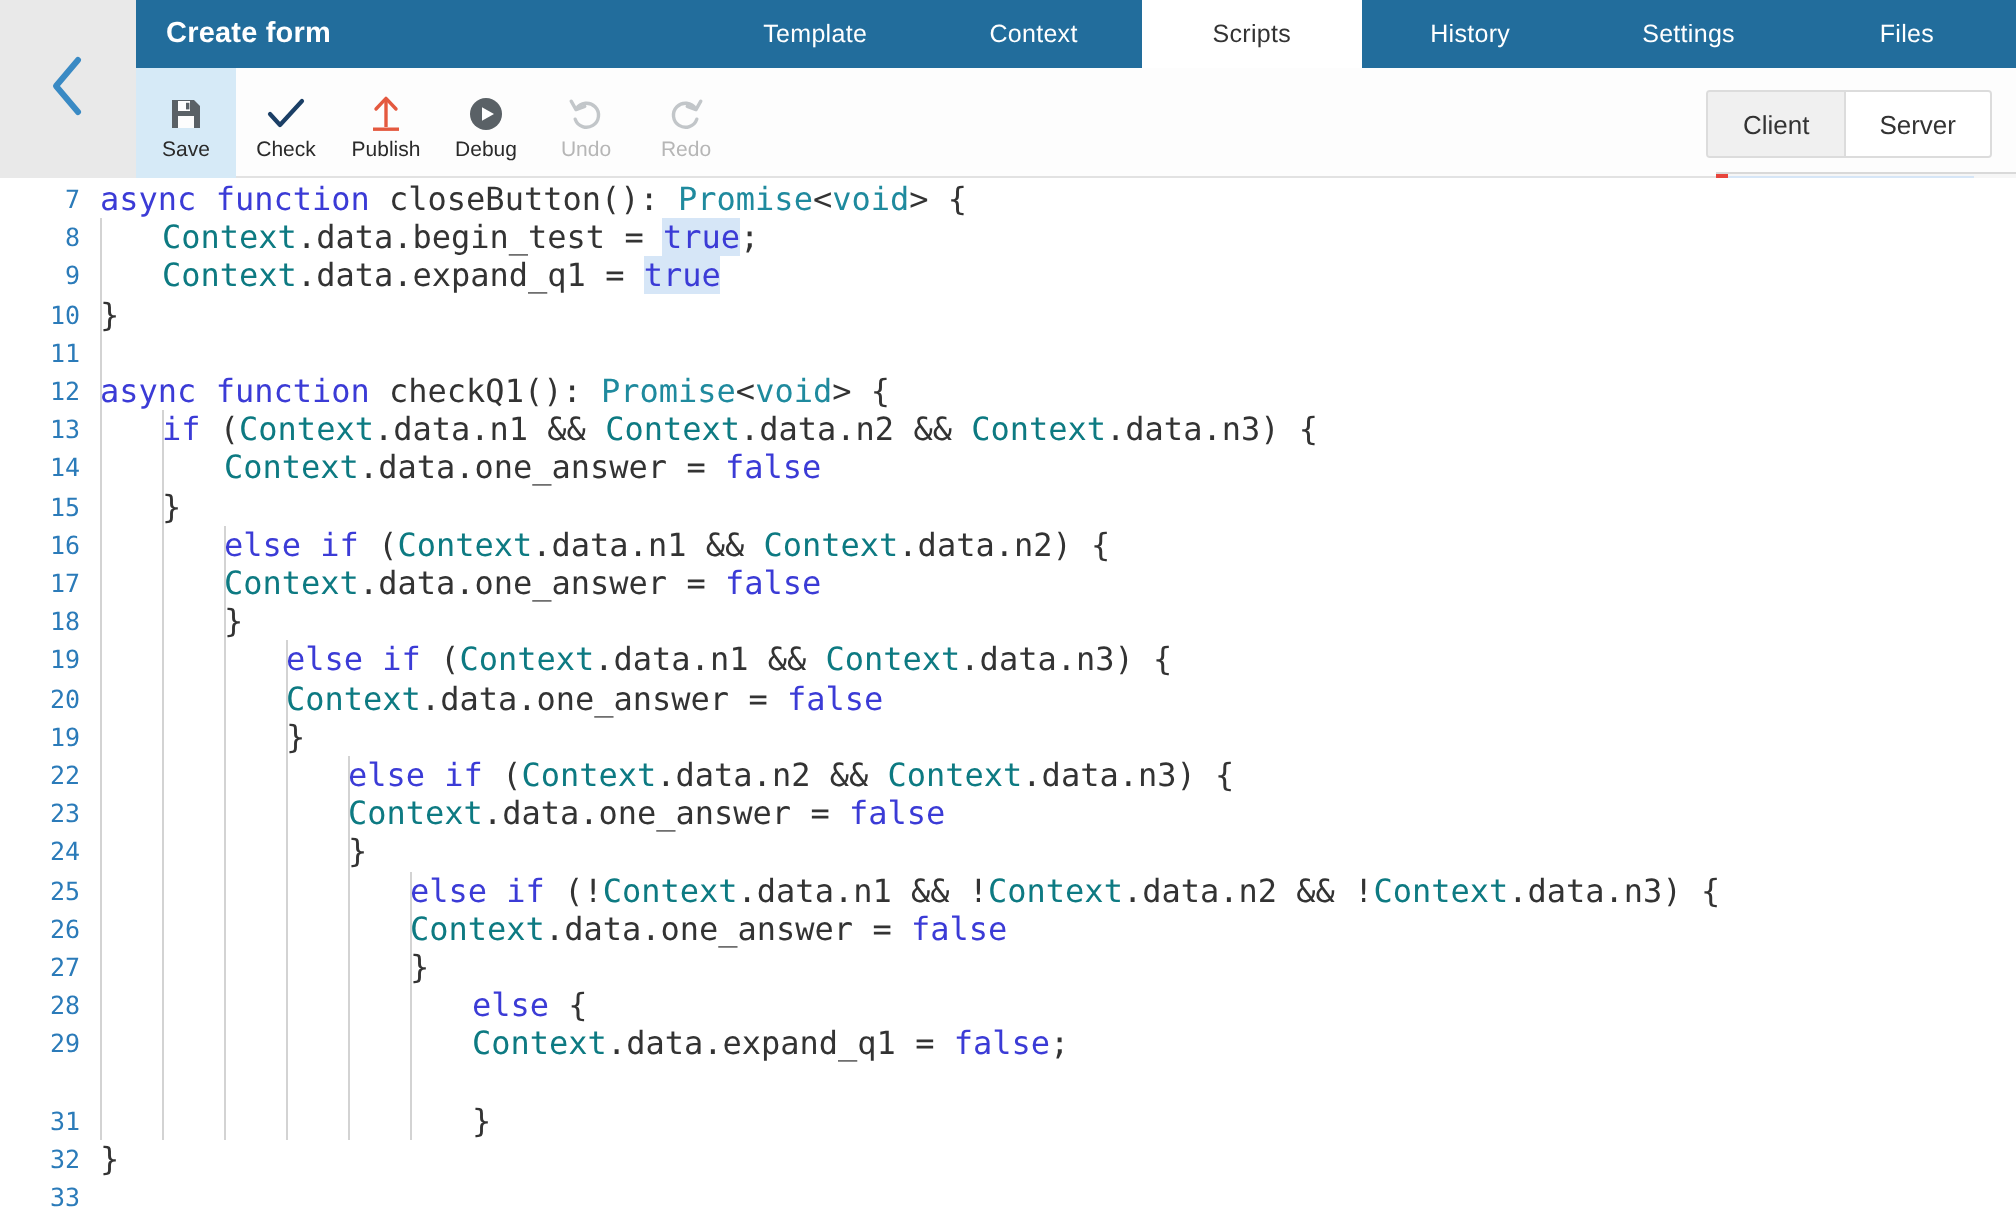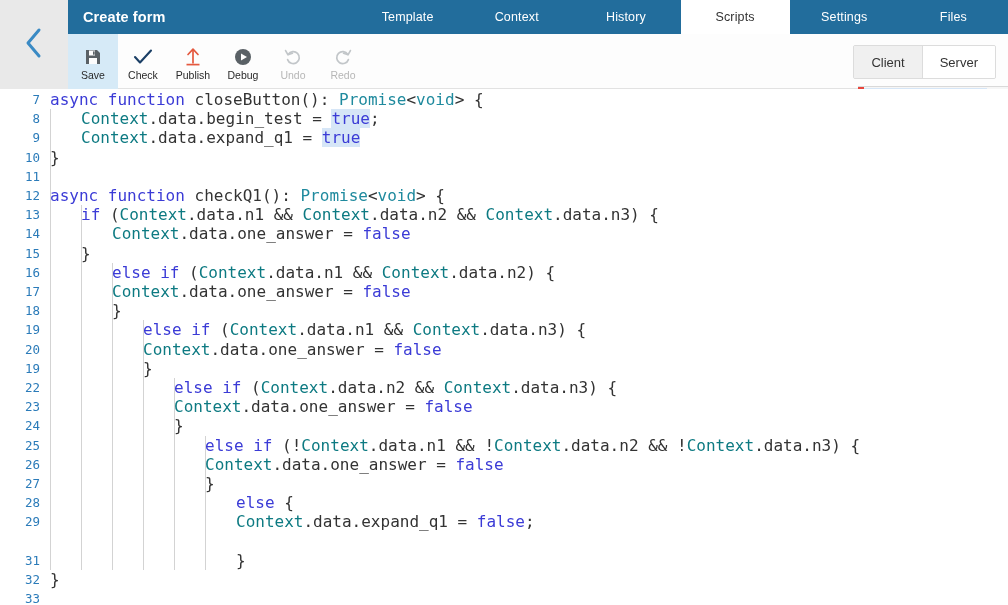--- a/index.html
+++ b/index.html
@@ -141,25 +141,25 @@
 
   <div id="tabbar">
     <div id="form-title">Create form</div>
     <div class="tabs" id="tabs-host">
         <div class="tab">
           <span>Template</span>
         </div>
         <div class="tab">
           <span>Context</span>
         </div>
-        <div class="tab">
-          <span>History</span>
-        </div>
         <div class="tab active">
           <span>Scripts</span>
+        </div>
+        <div class="tab">
+          <span>History</span>
         </div>
         <div class="tab">
           <span>Settings</span>
         </div>
         <div class="tab">
           <span>Files</span>
         </div>
       </div>
   </div>
 

